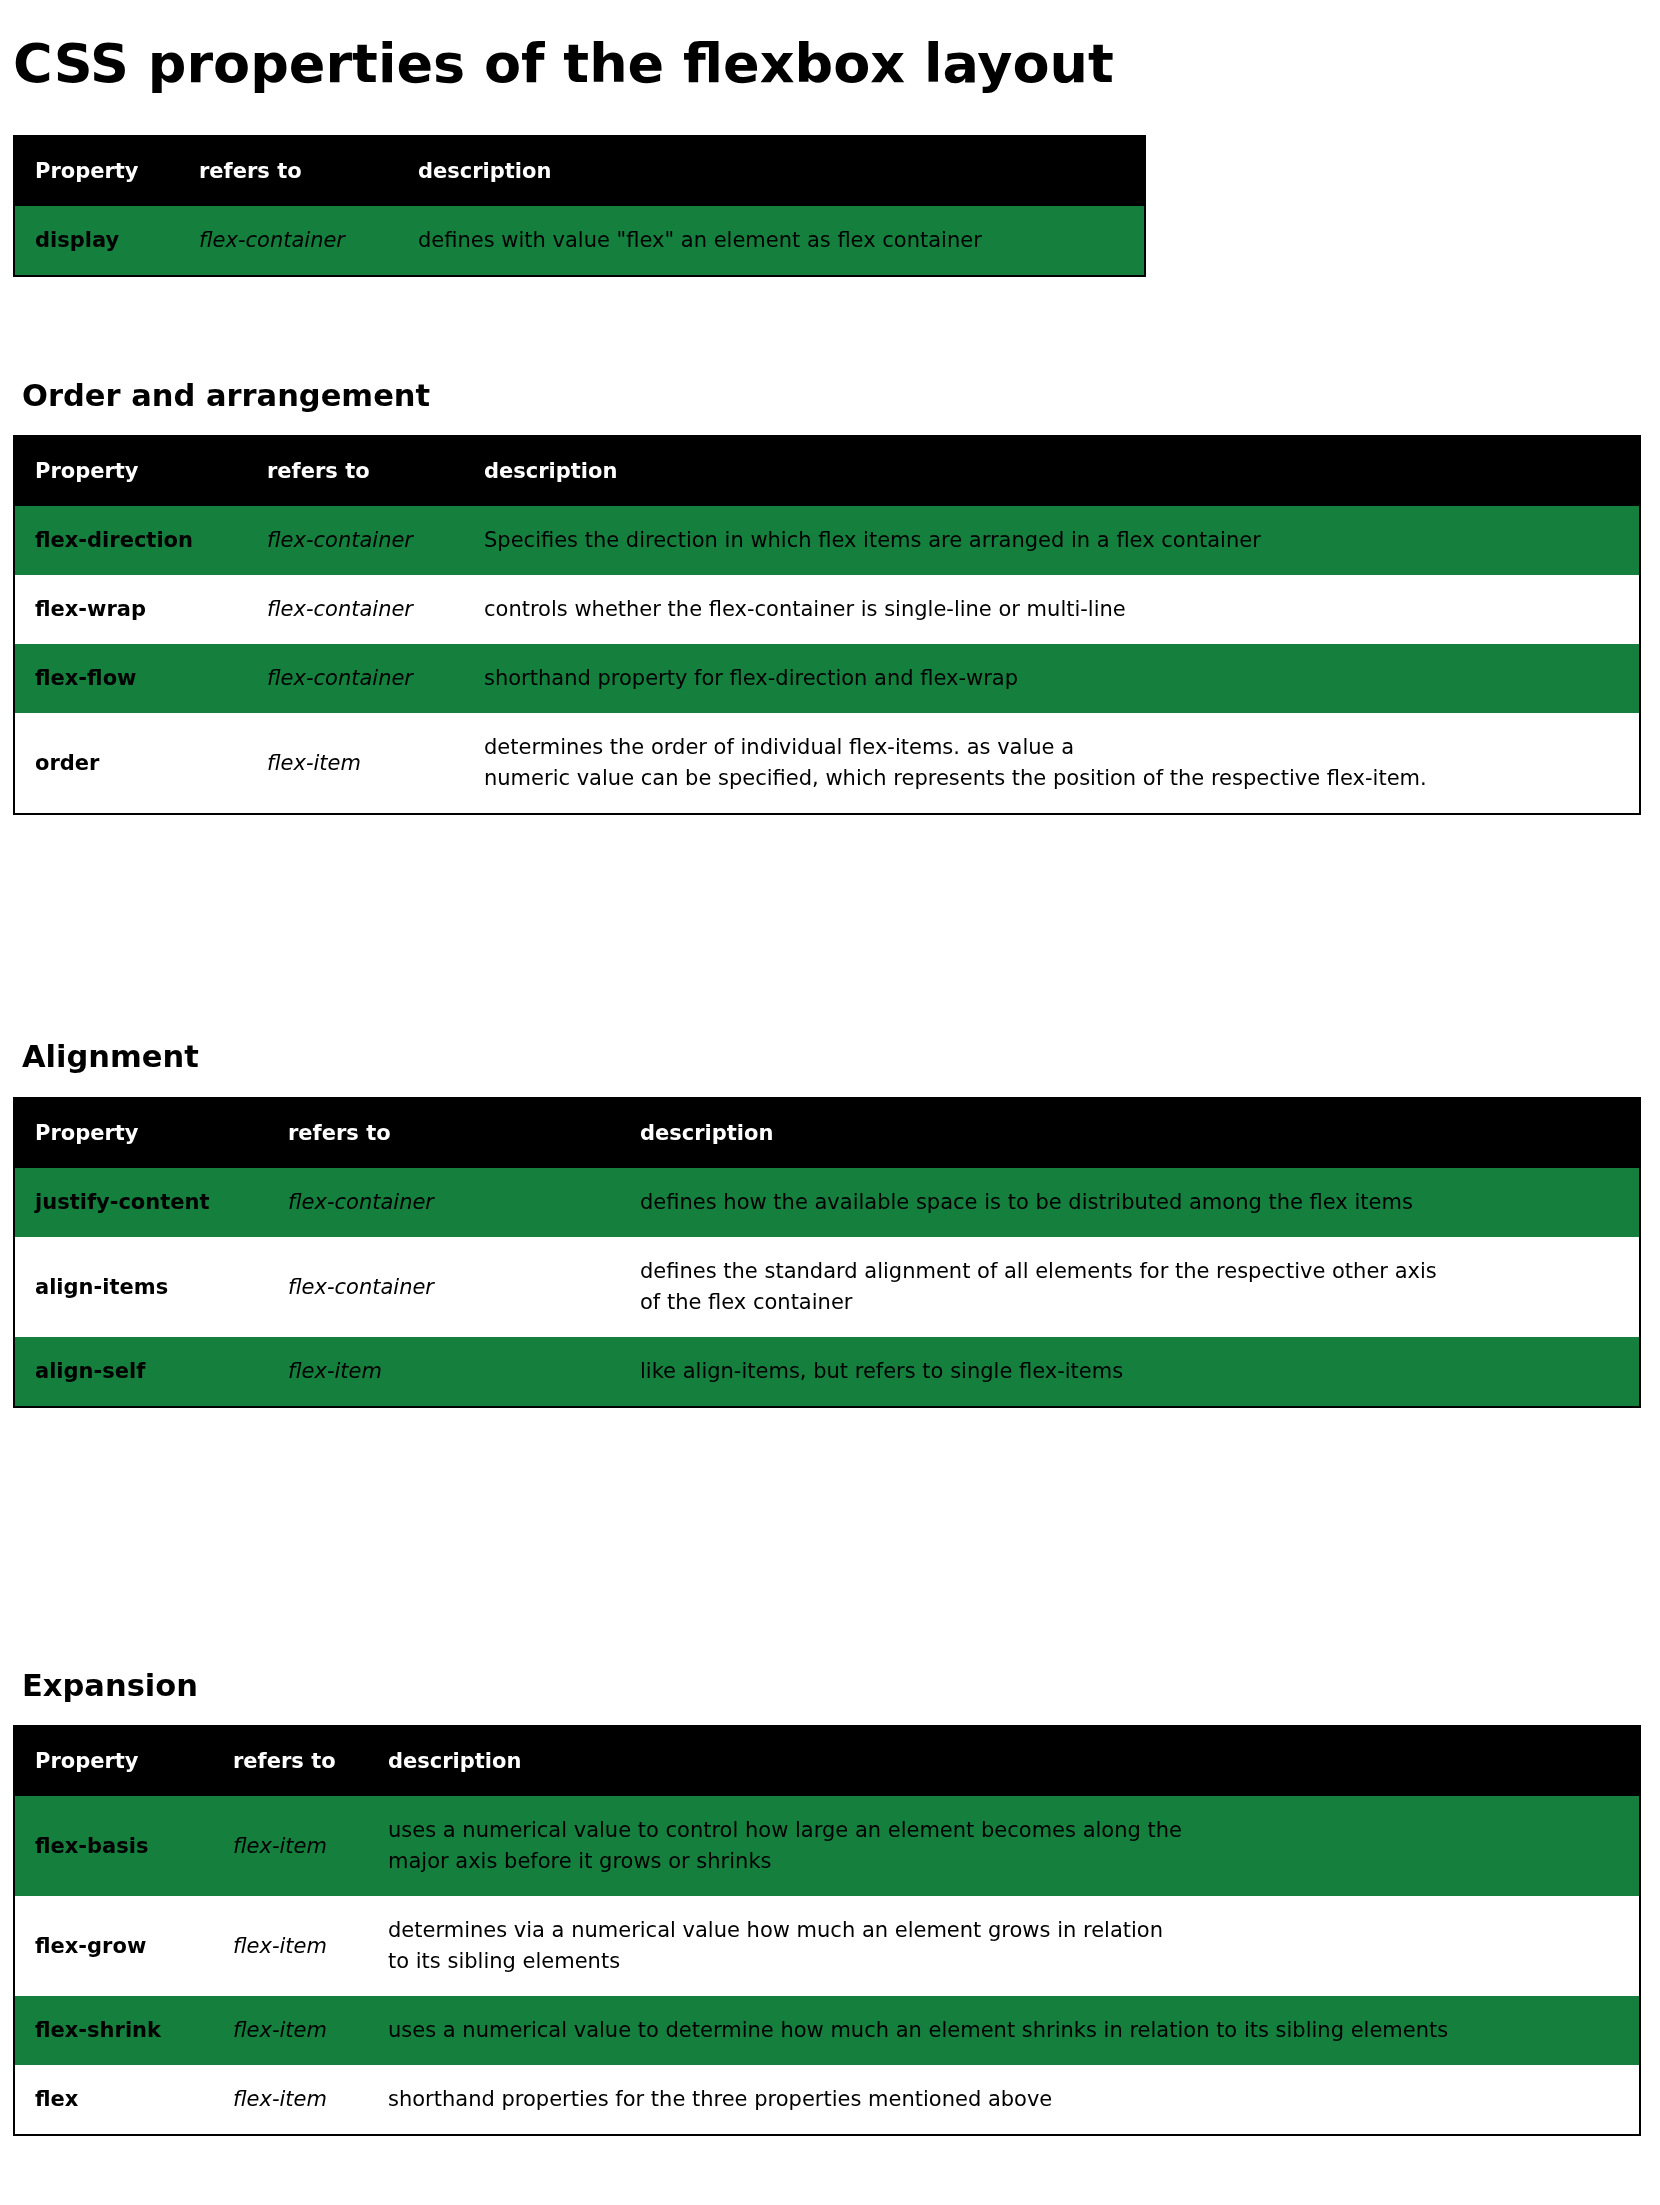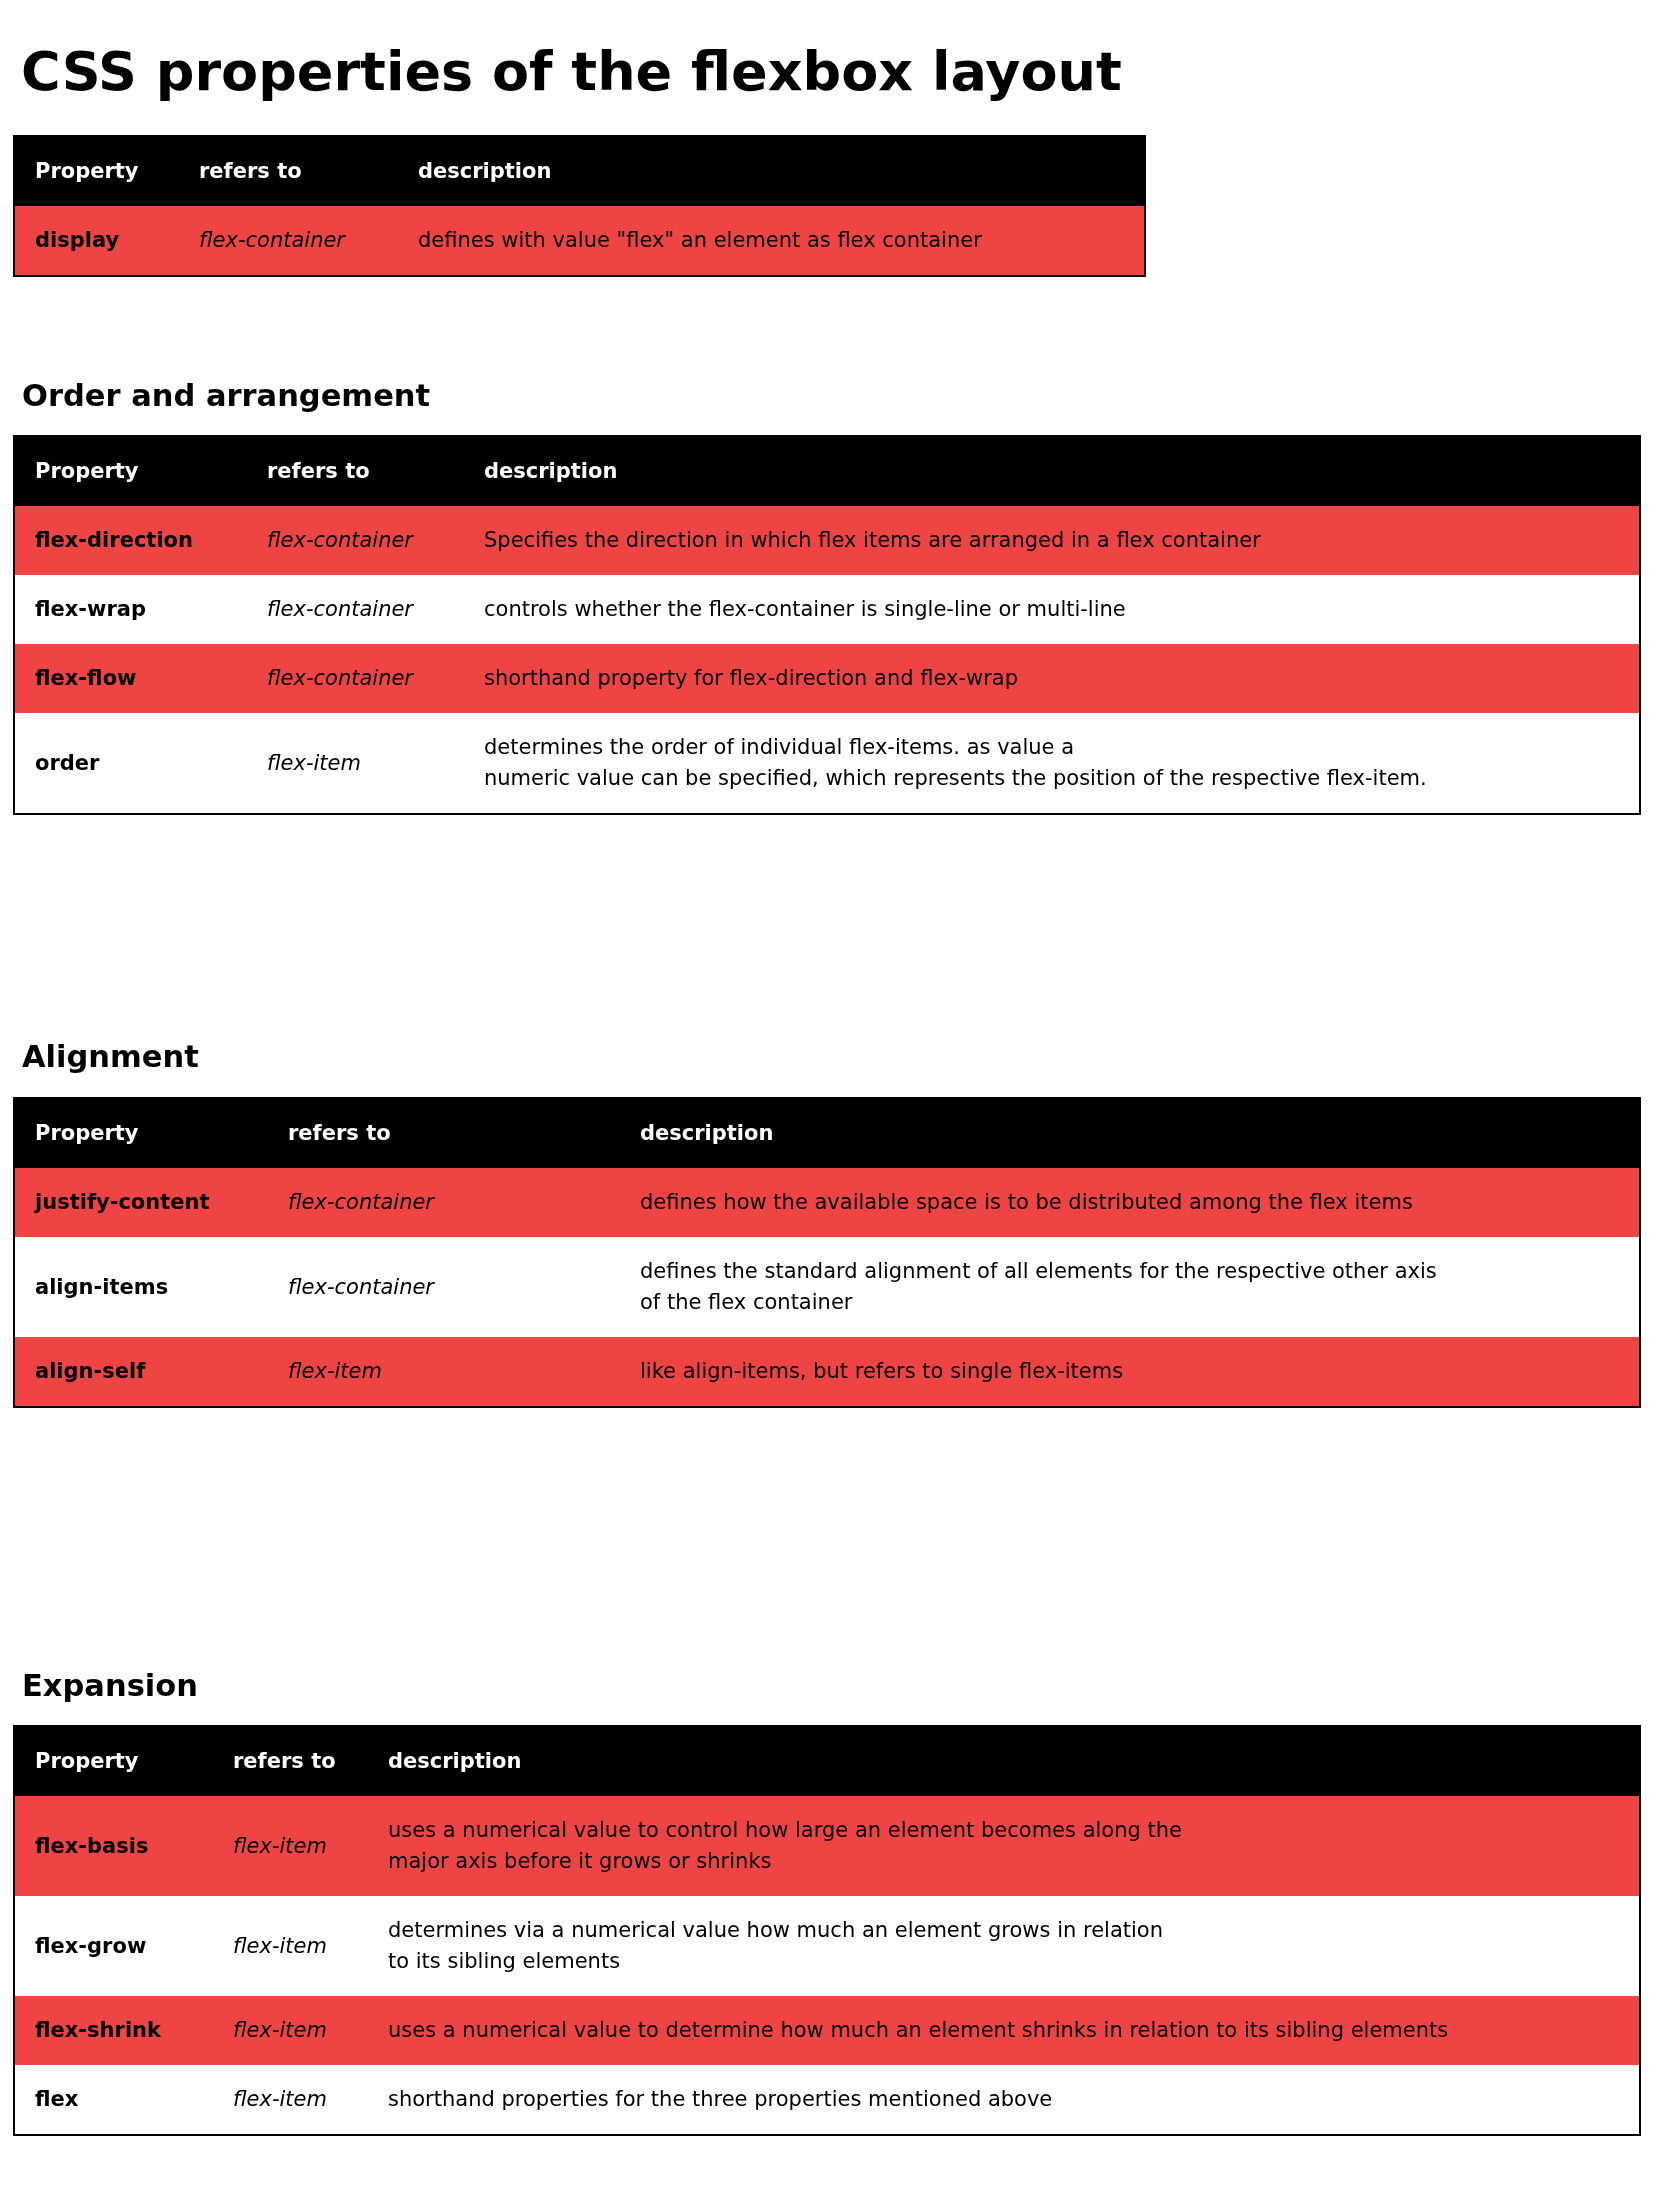--- a/index.html
+++ b/index.html
@@ -7,21 +7,21 @@
     width: 1661px;
     min-height: 2205px;
     font-family: "DejaVu Sans", sans-serif;
     color: #000000;
     position: relative;
   }
   h1.title {
     font-family: "DejaVu Sans", sans-serif;
     font-size: 54px;
     font-weight: bold;
-    margin: 8px;
+    margin: 0;
     padding-top: 31px;
     line-height: 66px;
     height: 104px;
     letter-spacing: 0px;
   }
   h2.section {
     font-family: "DejaVu Sans", sans-serif;
     font-size: 30.5px;
     font-weight: bold;
     margin: 9px;
@@ -39,21 +39,21 @@
     font-weight: bold;
     text-align: left;
     vertical-align: middle;
     padding: 19px 20px;
   }
   table.props td {
     padding: 19px 20px;
     vertical-align: middle;
     text-align: left;
   }
-  table.props tr.odd td { background: #ef4444; }
+  table.props tr.odd td { background: #15803d; }
   table.props tr.even td { background: #ffffff; }
   td.prop { font-weight: bold; }
   td.ref { font-style: italic; }
   td.desc span { display: block; }
 
   #t1 { width: 1133px; margin-top: 0; }
   #t1 th, #t1 td { padding: 19px 20px; }
   #t1 col.c1 { width: 165px; }
   #t1 col.c2 { width: 219px; }
 

